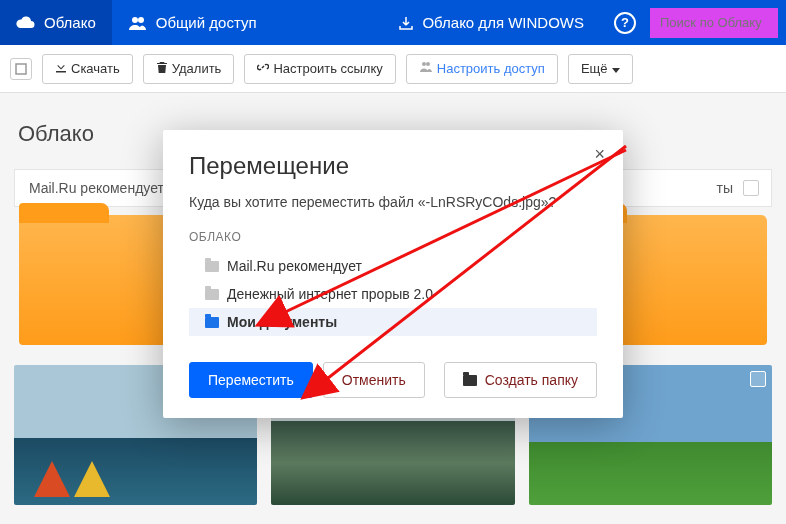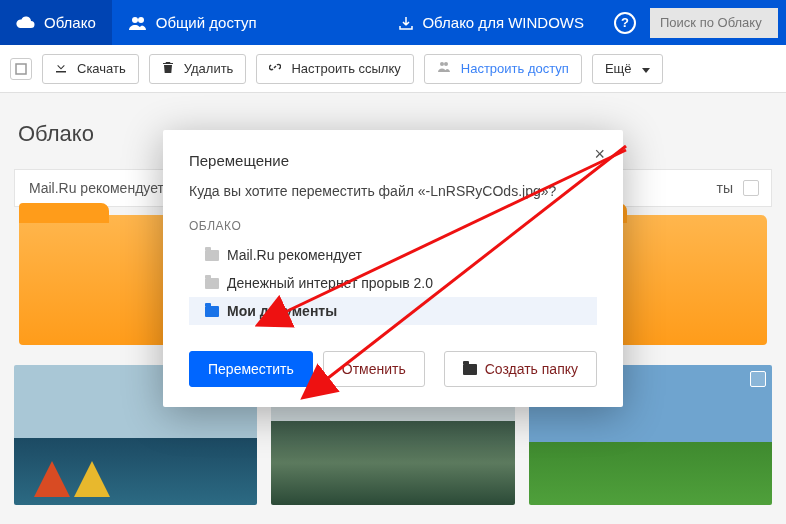--- a/index.html
+++ b/index.html
@@ -4,25 +4,25 @@
 <style>
 *{box-sizing:border-box;margin:0;padding:0;font-family:Arial,Helvetica,sans-serif}
 body{width:786px;height:524px;overflow:hidden;background:#f5f5f5;position:relative}
 
 .navbar{height:45px;background:#0056d6;display:flex;align-items:center;color:#fff;font-size:15px}
 .nav-btn{display:flex;align-items:center;height:100%;padding:0 16px;cursor:pointer}
 .nav-btn.active{background:#0044b3}
 .nav-ico{margin-right:8px;display:inline-flex}
 .nav-spacer{flex:1}
 .help-ico{width:22px;height:22px;border-radius:50%;border:2px solid #fff;display:flex;align-items:center;justify-content:center;font-size:13px;font-weight:bold;margin:0 14px;cursor:pointer}
-.search{height:30px;width:128px;background:#e5e5e5;border:none;padding:0 10px;font-size:13px;color:#333;margin-right:8px}
+.search{height:30px;width:128px;background:#d946ef;border:none;padding:0 10px;font-size:13px;color:#333;margin-right:8px}
 
 .toolbar{height:48px;background:#fff;border-bottom:1px solid #e0e0e0;display:flex;align-items:center;padding:0 10px;gap:10px}
 .chk{width:22px;height:22px;border:1px solid #ccc;border-radius:3px;display:flex;align-items:center;justify-content:center;background:#fff}
-.tbtn{height:30px;border:1px solid #ccc;border-radius:3px;background:#fff;display:flex;align-items:center;padding:0 12px;font-size:13px;color:#333;cursor:pointer;gap:10px}
+.tbtn{height:30px;border:1px solid #ccc;border-radius:3px;background:#fff;display:flex;align-items:center;padding:0 12px;font-size:13px;color:#333;cursor:pointer;gap:4px}
 .tbtn.muted{color:#3b82f6}
 
 .content{padding:18px 14px}
 .page-title{font-size:22px;color:#444;font-weight:normal;margin:10px 4px 22px}
 .recommend-bar{background:#fff;border:1px solid #e4e4e4;height:38px;display:flex;align-items:center;padding:0 14px;font-size:14px;color:#555;position:relative}
 .recommend-bar .rchk{position:absolute;right:12px;width:16px;height:16px;border:1px solid #ccc;border-radius:2px}
 .folders{display:flex;gap:18px;padding:8px 0 20px;justify-content:space-between}
 .folder{flex:1}
 .folder-ico{width:230px;height:130px;margin:0 auto;background:linear-gradient(#ffb64d,#ff9c1a);border-radius:6px 6px 4px 4px;position:relative}
 .folder-ico:before{content:"";position:absolute;top:-12px;left:0;width:90px;height:20px;background:#ff9c1a;border-radius:4px 8px 0 0}
@@ -32,21 +32,21 @@
 
 .photo1{background:linear-gradient(180deg,#a9c7d6 0%,#a9c7d6 52%,#1c4a63 52%,#2c6a83 100%)}
 .photo1:after{content:"";position:absolute;bottom:8px;left:20px;width:36px;height:36px;background:#d84b23;clip-path:polygon(50% 0,100% 100%,0 100%)}
 .photo1:before{content:"";position:absolute;bottom:8px;left:60px;width:36px;height:36px;background:#e8b82d;clip-path:polygon(50% 0,100% 100%,0 100%)}
 .photo2{background:linear-gradient(180deg,#cfd9dc 0%,#cfd9dc 40%,#3d5a4a 40%,#5c7a5e 70%,#2b4a37 100%)}
 .photo3{background:linear-gradient(180deg,#6fa4cf 0%,#6fa4cf 55%,#3f8a2f 55%,#4fa03b 100%)}
 
 .overlay{position:absolute;inset:0;display:flex;align-items:flex-start;justify-content:center;pointer-events:none}
 .modal{pointer-events:auto;margin-top:130px;width:460px;background:#fff;border-radius:2px;box-shadow:0 8px 40px rgba(0,0,0,.3);padding:22px 26px 20px;position:relative}
 .modal-close{position:absolute;top:14px;right:18px;font-size:18px;color:#555;cursor:pointer}
-.modal h2{font-size:15px;font-weight:normal;color:#333;margin-bottom:14px}
+.modal h2{font-size:24px;font-weight:normal;color:#333;margin-bottom:14px}
 .modal-sub{font-size:14px;color:#444;margin-bottom:20px}
 .tree-hdr{font-size:12px;color:#777;letter-spacing:.5px;margin-bottom:8px}
 .tree{font-size:14px;color:#333}
 .tree-item{display:flex;align-items:center;height:28px;padding-left:16px;gap:8px;cursor:pointer}
 .tree-item.sel{background:#eef3fb}
 .fico{width:14px;height:11px;background:#c7c7c7;border-radius:1px;position:relative;flex-shrink:0}
 .fico:before{content:"";position:absolute;top:-3px;left:0;width:6px;height:3px;background:#c7c7c7;border-radius:1px 1px 0 0}
 .fico.blue{background:#1a73e8}
 .fico.blue:before{background:#1a73e8}
 .modal-ftr{display:flex;align-items:flex-start;margin-top:26px;gap:10px}

